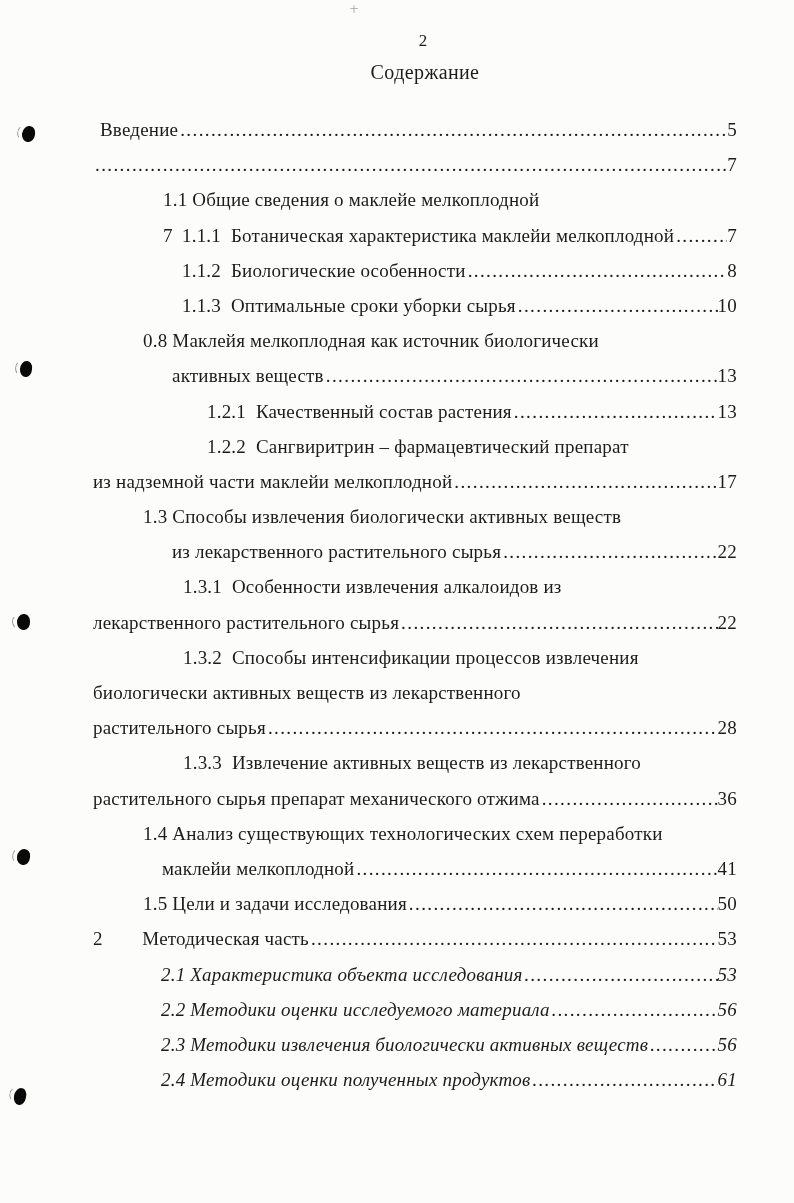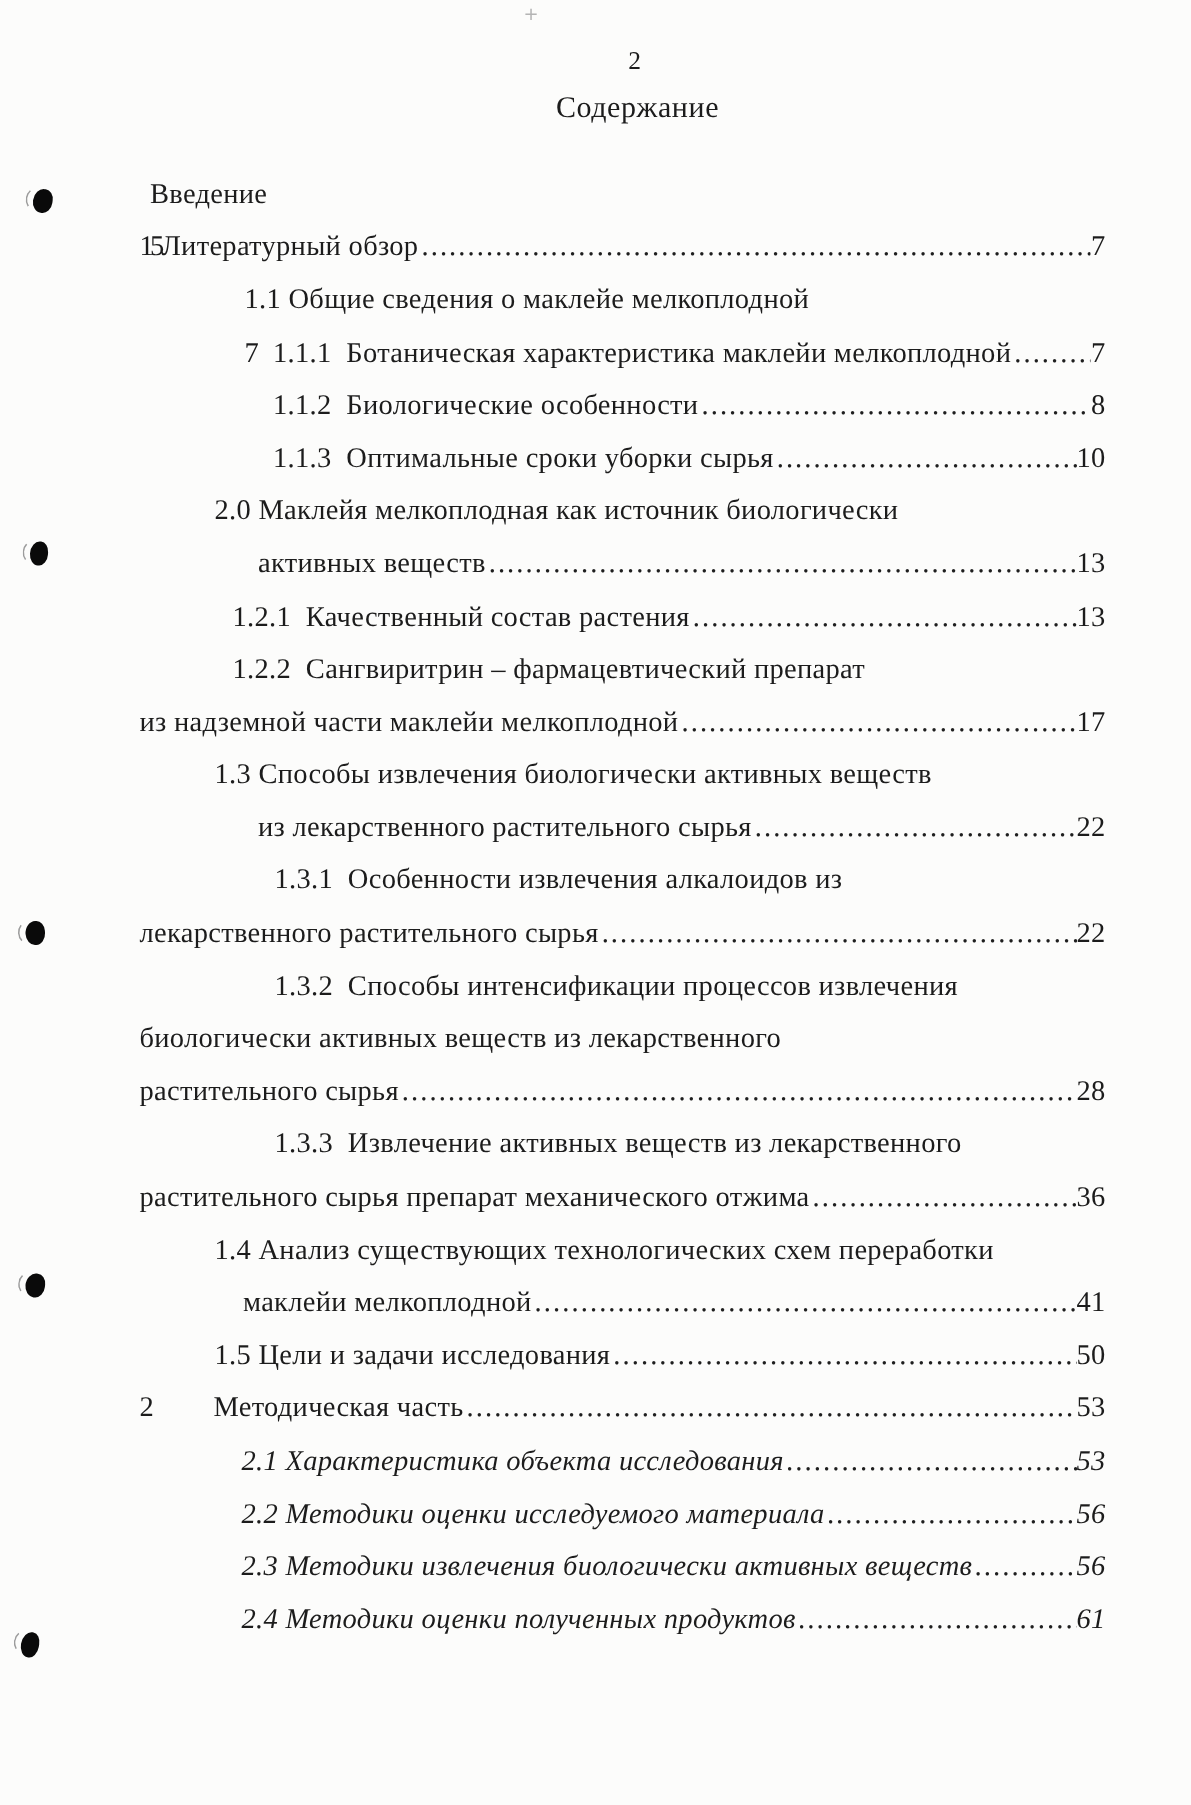--- a/index.html
+++ b/index.html
@@ -42,26 +42,26 @@
   }
   .toc-text{flex:0 0 auto;}
   .leader{
     flex:1 1 auto;overflow:hidden;
     letter-spacing:1.4px;padding-left:2px;
     color:#1e1e1e;
   }
   .toc-page{flex:0 0 auto;}
   
   .i0 {margin-left:0;}      
-  .i0b{margin-left:7px;flex-direction:column;}    
+  .i0b{margin-left:7px;}    
   .i1 {margin-left:50px;}   
   .i1a{margin-left:70px;flex-direction:column;}   
   .i1b{margin-left:68px;font-style:italic;}   
   .i2a{margin-left:89px;}   
-  .i2b{margin-left:62px;}  
+  .i2b{margin-left:114px;}  
   .i2c{margin-left:90px;}   
   .c1 {margin-left:79px;justify-content:space-between;}   
   .c1b{margin-left:69px;}   
   .c2 {}  
   
   .hole{
     position:absolute;background:#0a0a0a;
     border-radius:55% 45% 50% 50%;
   }
   .hole::before{
@@ -81,21 +81,20 @@
 
   <div class="doc-title">Содержание</div>
 
   <div class="toc" id="toc">
       <div class="toc-row i0b">
         <span class="toc-text">Введение</span>
         <span class="leader">..........................................................................................................................................................................</span>
         <span class="toc-page">5</span>
       </div>
       <div class="toc-row i0">
-        <span class="toc-text">1 Литературный обзор</span>
         <span class="leader">..........................................................................................................................................................................</span>
         <span class="toc-page">7</span>
       </div>
       <div class="toc-row i1a">
         <span class="toc-text">1.1 Общие сведения о маклейе мелкоплодной</span>
         <span class="leader">..........................................................................................................................................................................</span>
         <span class="toc-page">7</span>
       </div>
       <div class="toc-row i2a">
         <span class="toc-text">1.1.1&nbsp; Ботаническая характеристика маклейи мелкоплодной</span>
@@ -106,21 +105,21 @@
         <span class="toc-text">1.1.2&nbsp; Биологические особенности</span>
         <span class="leader">..........................................................................................................................................................................</span>
         <span class="toc-page">8</span>
       </div>
       <div class="toc-row i2a">
         <span class="toc-text">1.1.3&nbsp; Оптимальные сроки уборки сырья</span>
         <span class="leader">..........................................................................................................................................................................</span>
         <span class="toc-page">10</span>
       </div>
       <div class="toc-row i1">
-        <span class="toc-text">2.0 Маклейя мелкоплодная как источник биологически</span>
+        <span class="toc-text">0.8 Маклейя мелкоплодная как источник биологически</span>
       </div>
       <div class="toc-row c1">
         <span class="toc-text">активных веществ</span>
         <span class="leader">..........................................................................................................................................................................</span>
         <span class="toc-page">13</span>
       </div>
       <div class="toc-row i2b">
         <span class="toc-text">1.2.1&nbsp; Качественный состав растения</span>
         <span class="leader">..........................................................................................................................................................................</span>
         <span class="toc-page">13</span>

